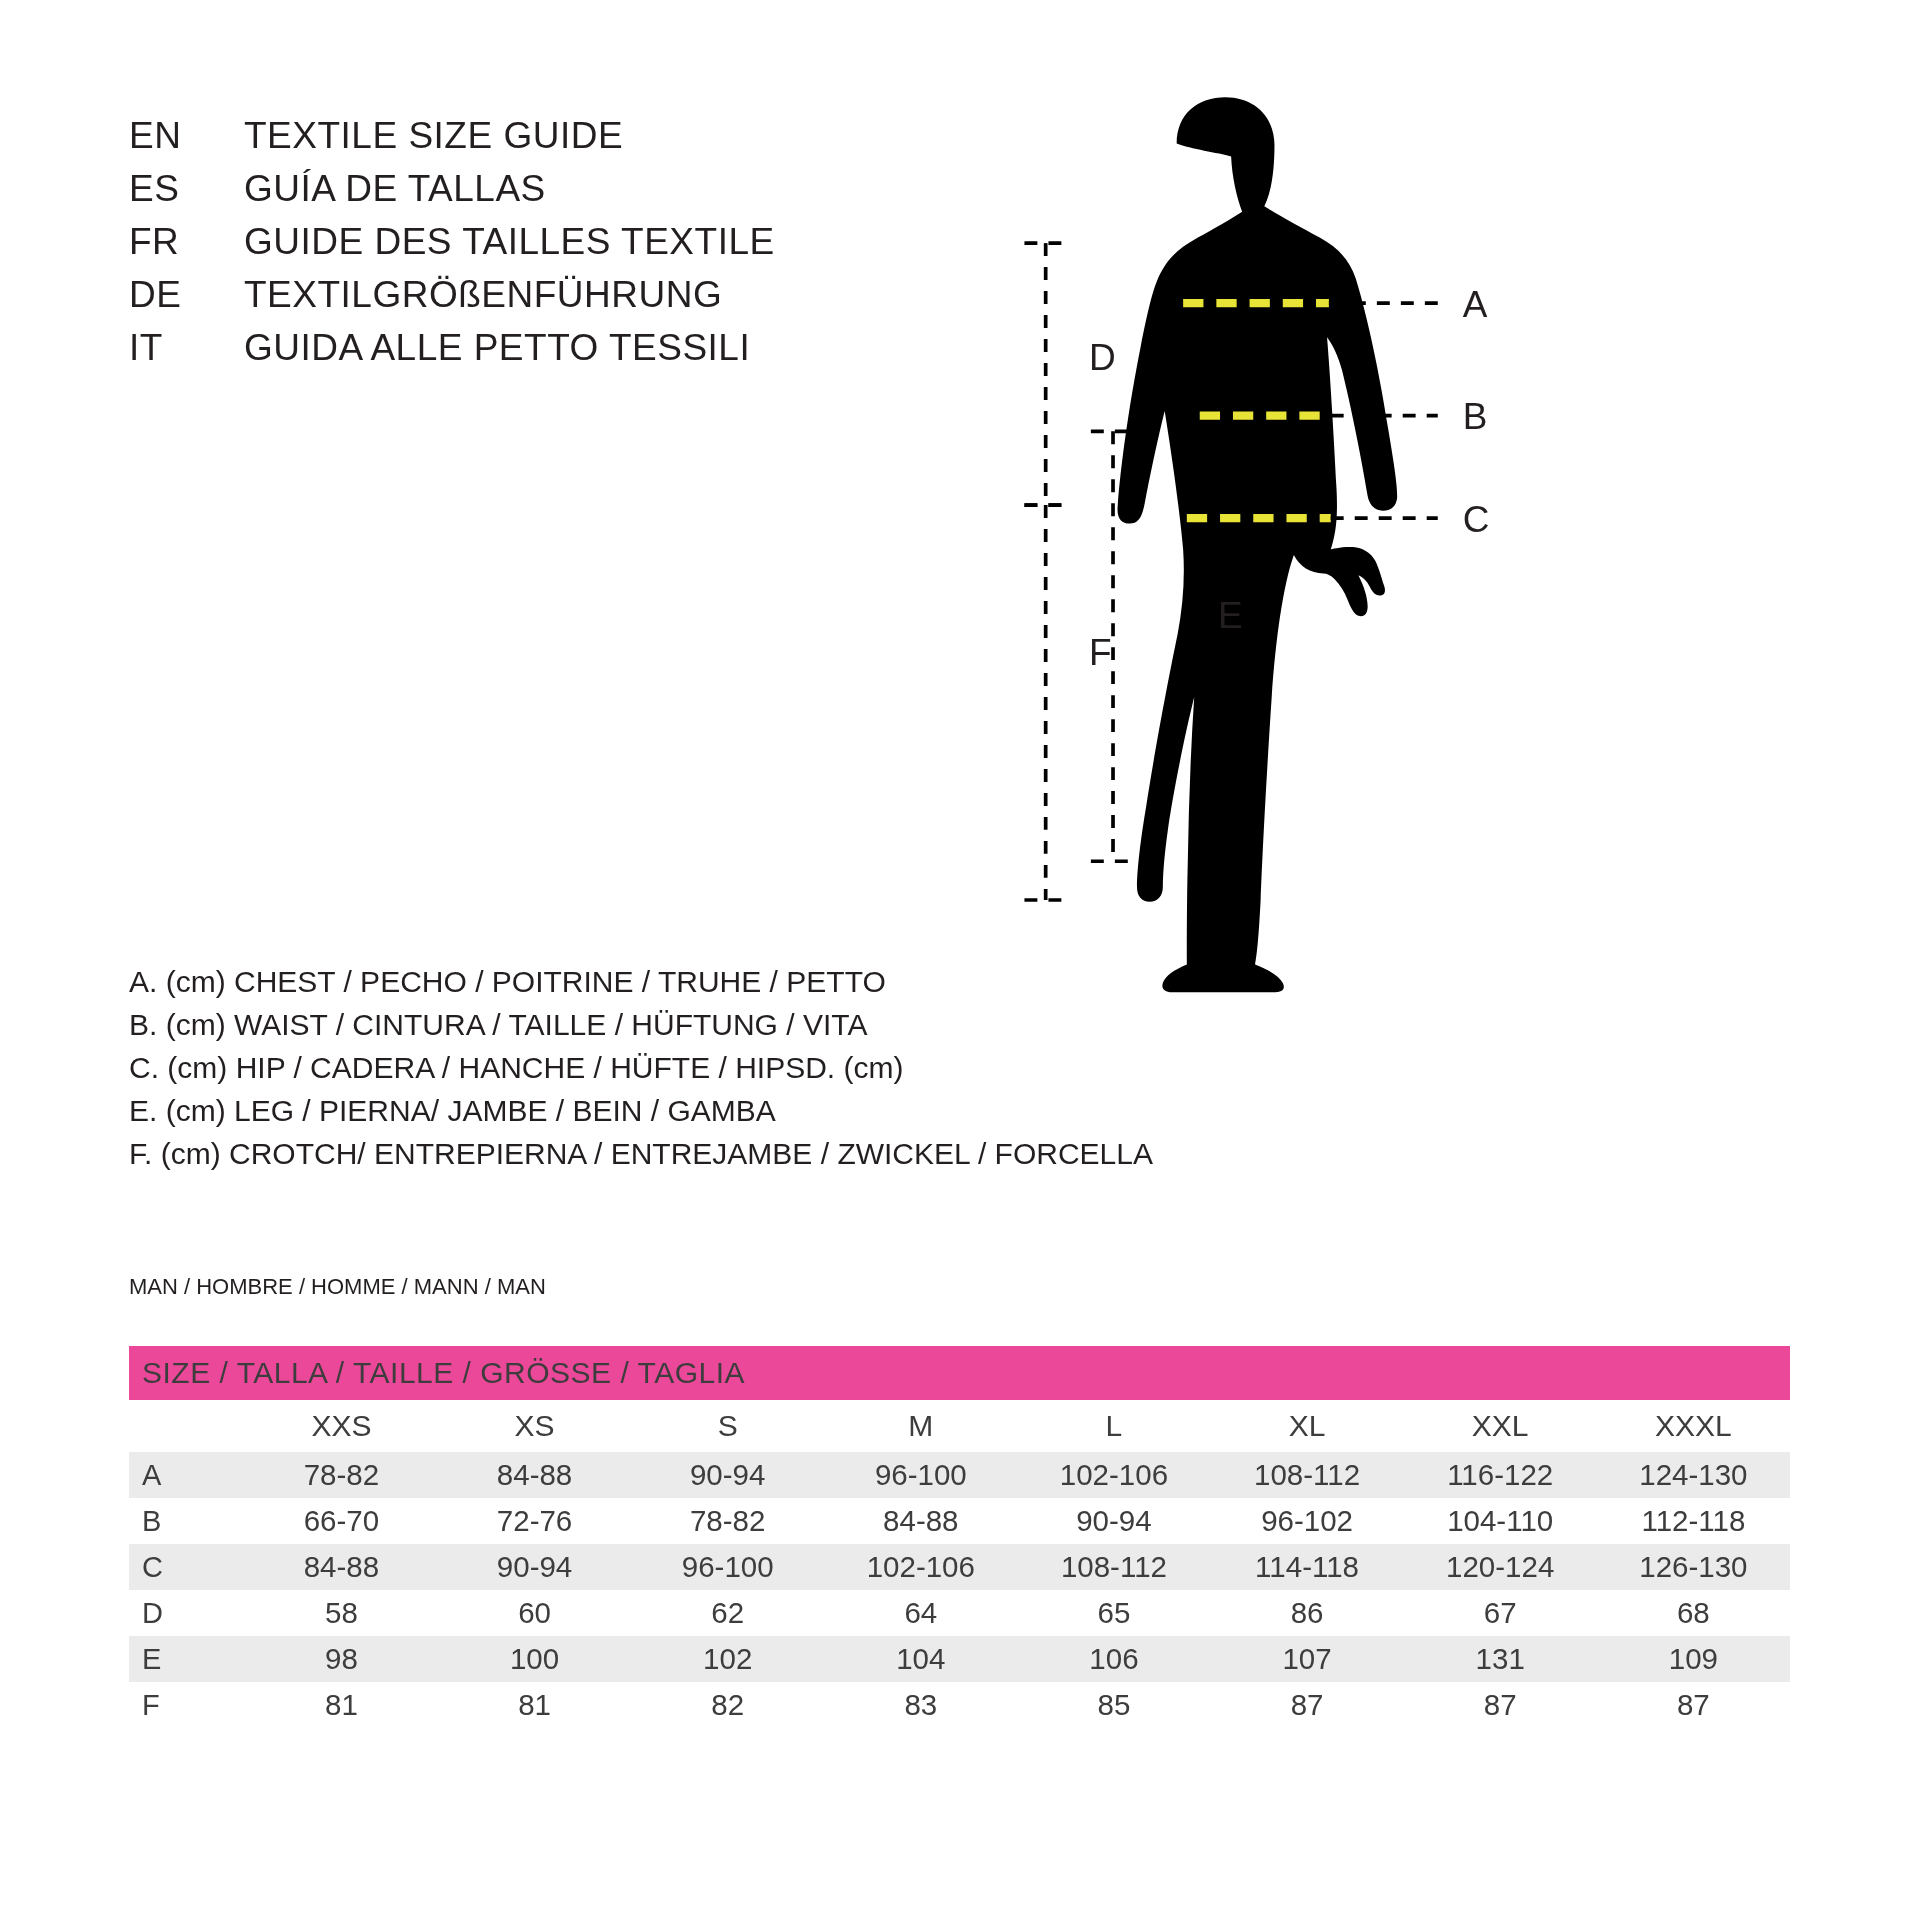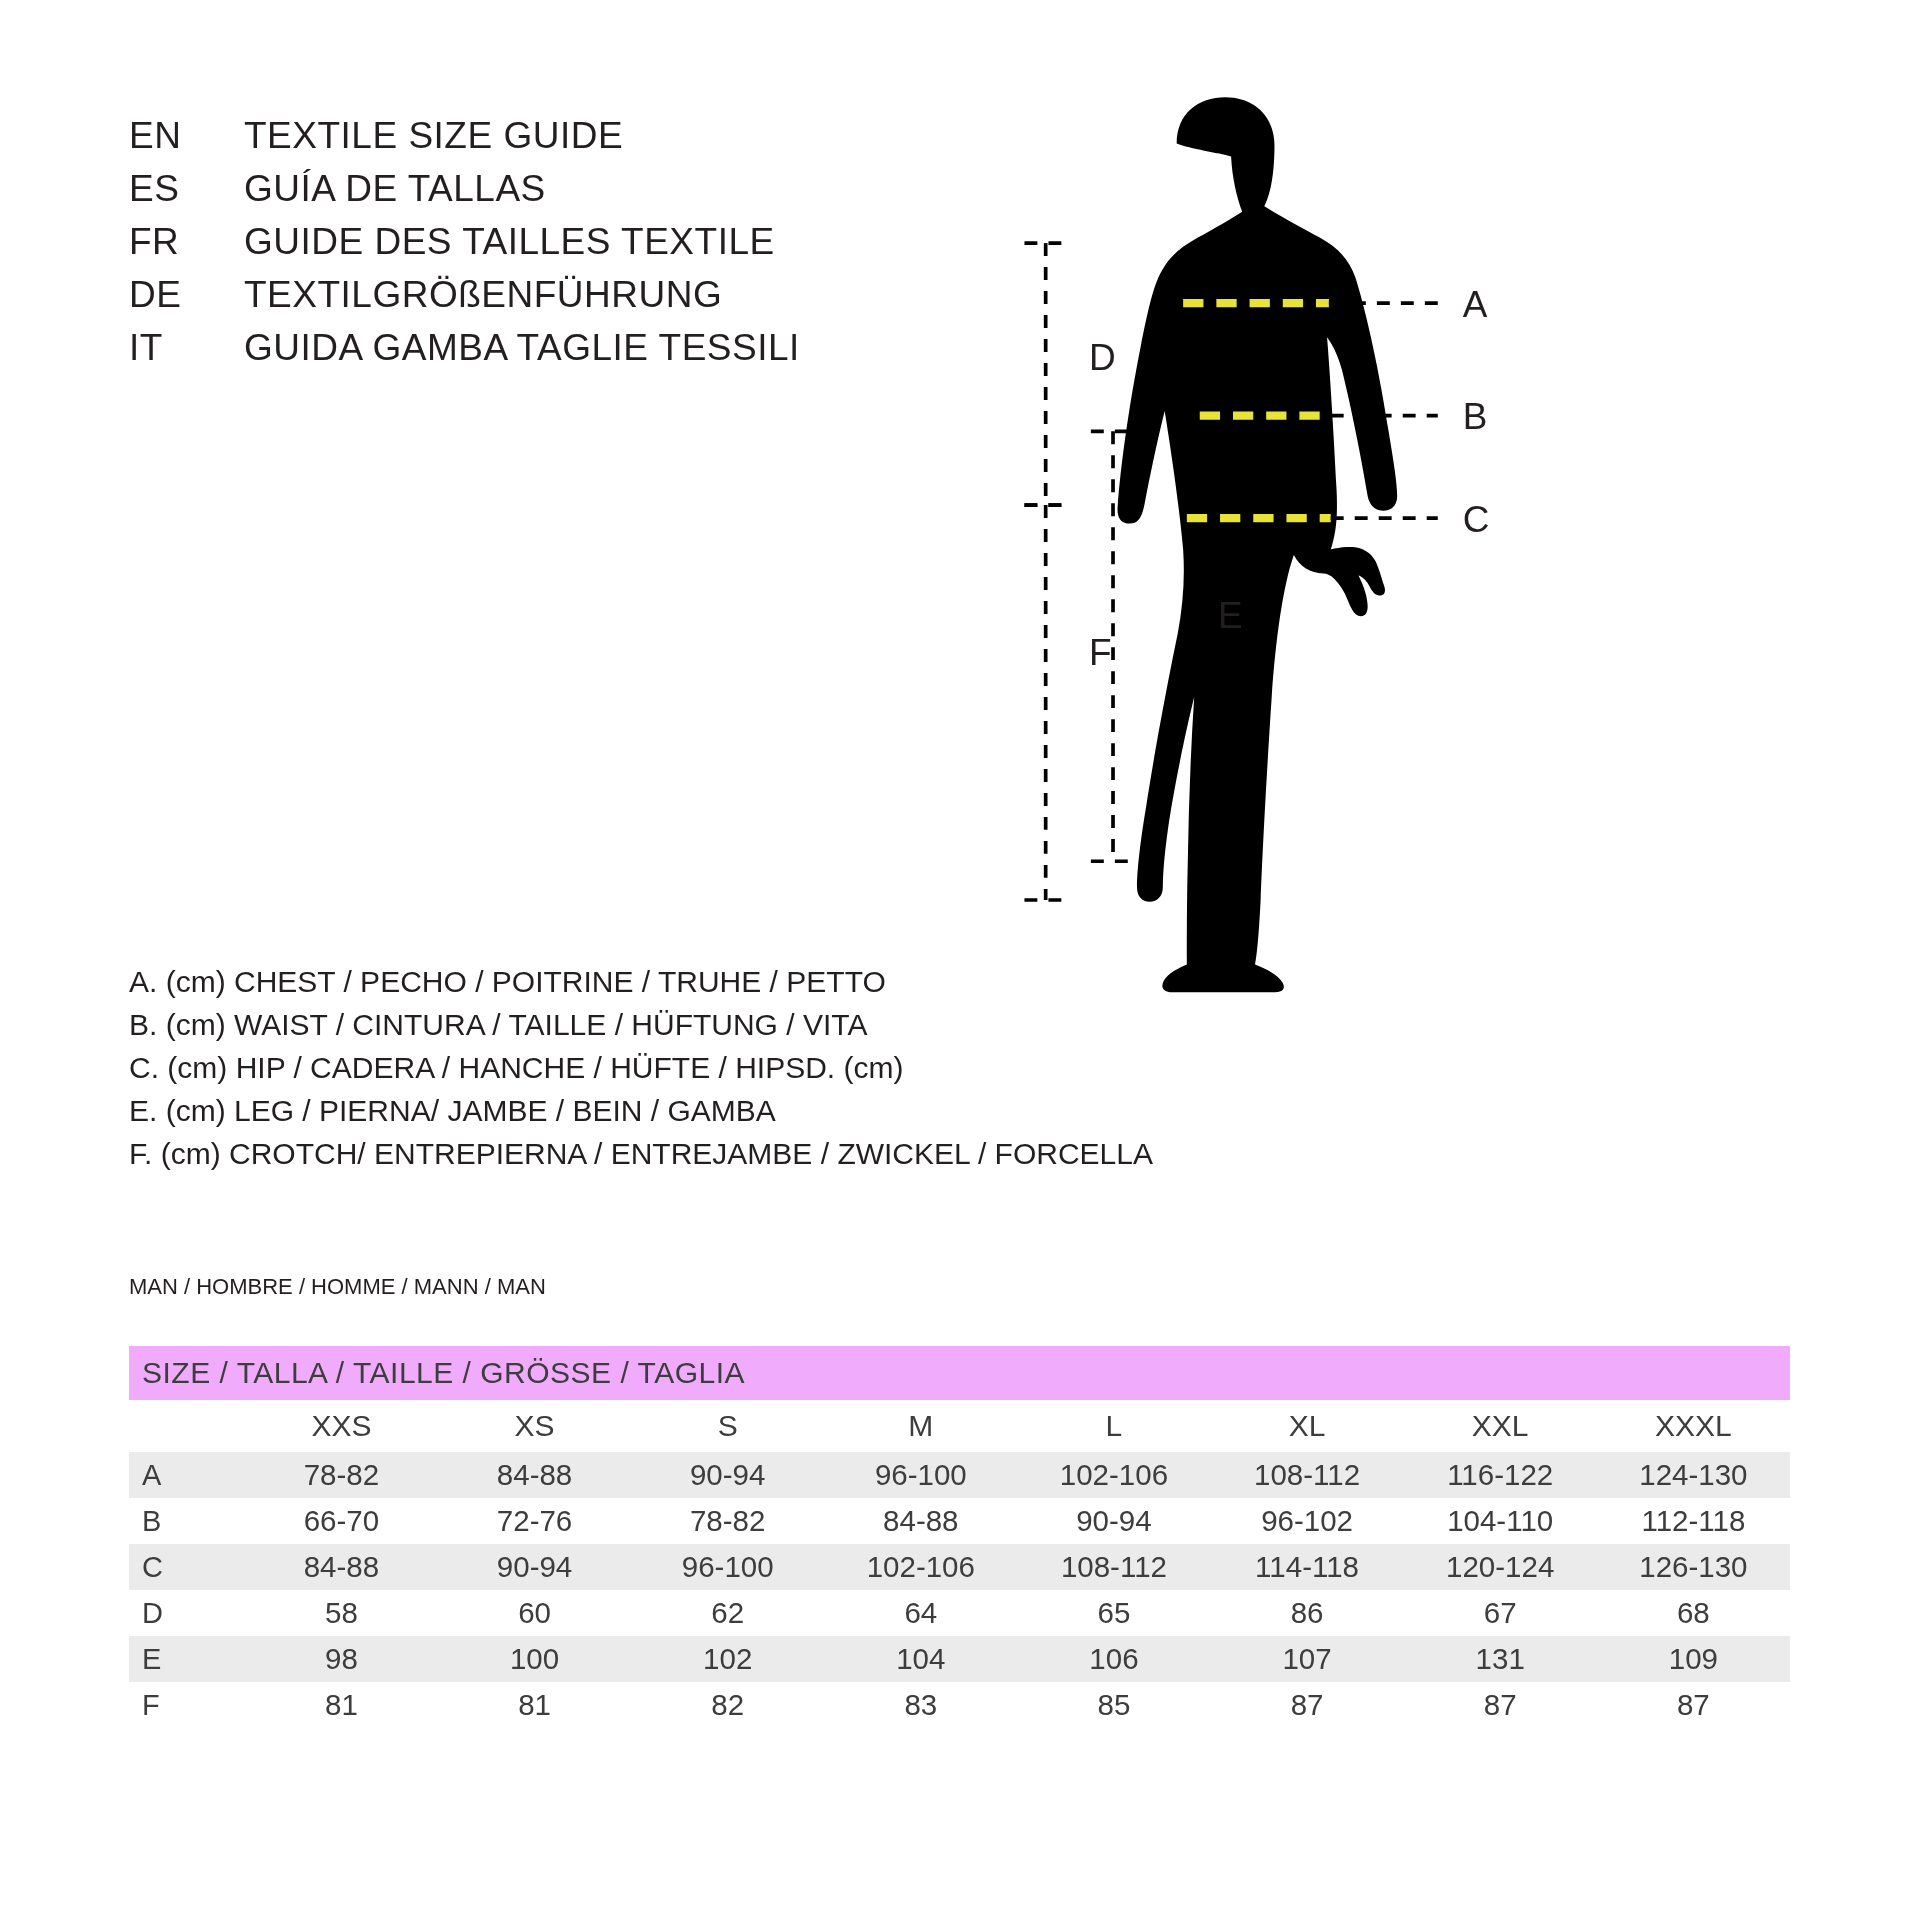--- a/index.html
+++ b/index.html
@@ -80,21 +80,21 @@
     font-size: 29px;
   }
   .size-table td, .size-table th {
     padding: 0;
     font-weight: normal;
     text-align: center;
     height: 46px;
     vertical-align: middle;
   }
   .size-table .title-row td {
-    background: #f0abfc;
+    background: #ec4899;
     text-align: left;
     padding-left: 13px;
     height: 54px;
     font-size: 30px;
     color: #3d3d3d;
     letter-spacing: 0.5px;
   }
   .size-table .head-row td {
     background: #ffffff;
     height: 52px;
@@ -133,21 +133,21 @@
   <div class="lang-row">
     <span class="lang-code">FR</span>
     <span class="lang-text">GUIDE DES TAILLES TEXTILE</span>
   </div>
   <div class="lang-row">
     <span class="lang-code">DE</span>
     <span class="lang-text">TEXTILGRÖßENFÜHRUNG</span>
   </div>
   <div class="lang-row">
     <span class="lang-code">IT</span>
-    <span class="lang-text">GUIDA GAMBA TAGLIE TESSILI</span>
+    <span class="lang-text">GUIDA ALLE PETTO TESSILI</span>
   </div>
 </div>
 
 <div class="figure-area">
   <svg width="858" height="1135" viewBox="0 0 930 1230" xmlns="http://www.w3.org/2000/svg">
 
     <g>
       <path fill="#000000" d="
         M 185 60
         C 185 28, 208 10, 238 10

